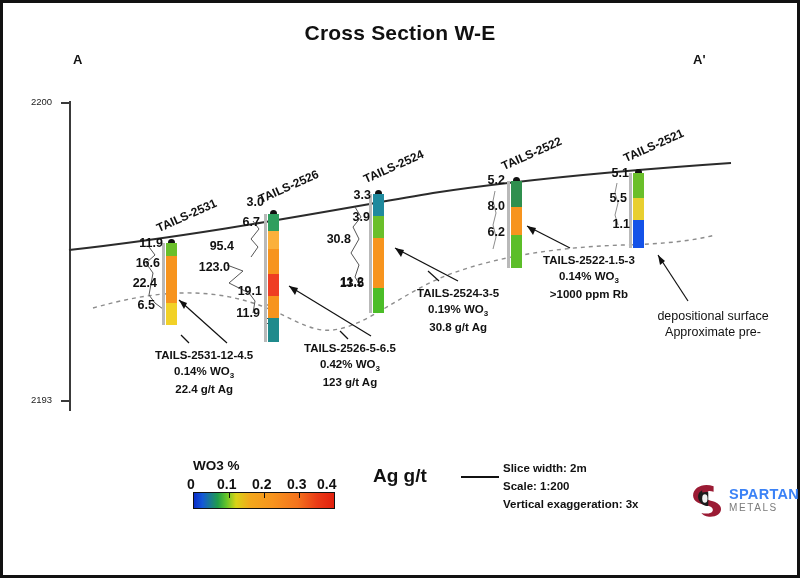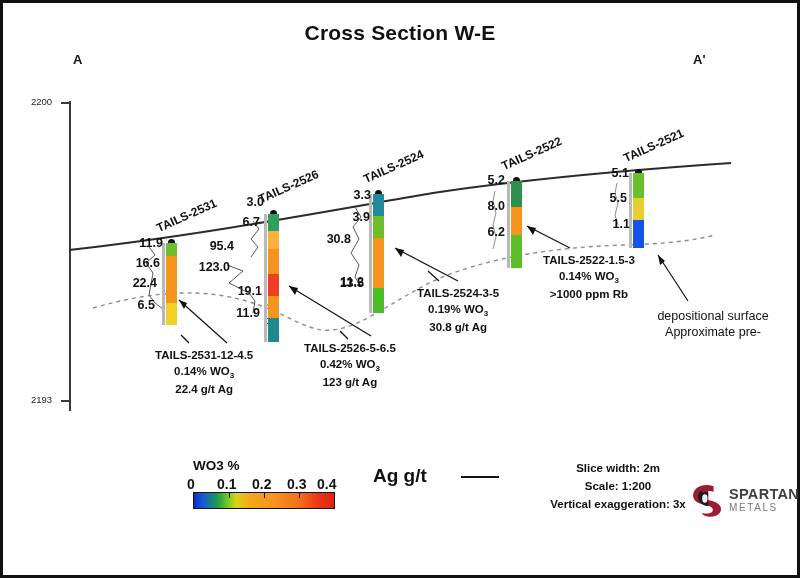--- a/index.html
+++ b/index.html
@@ -76,34 +76,34 @@
       #0b2ec9 0%, #1458d8 6%, #1f9d4a 17%, #63c42a 23%,
       #d9d316 30%, #f3a81c 40%, #f7941e 56%,
       #f4731d 74%, #ea3b16 88%, #e2200d 100%);
     position:relative;
   }
   #cbar .ct{position:absolute;top:0;width:1px;height:5px;background:#111;}
   #ag{left:370px;top:462px;}
   #ag .lbl{font-size:19px;font-weight:bold;display:inline-block;}
   #agline{display:inline-block;width:38px;height:2px;background:#111;
     vertical-align:4px;margin-left:30px;}
-  #scaleinfo{left:500px;top:457px;width:230px;text-align:center;}
+  #scaleinfo{left:500px;top:457px;width:230px;}
   #scaleinfo div{font-size:11.5px;font-weight:bold;line-height:1.55;}
   #scalebarwrap{left:516px;top:518px;width:150px;}
   #scalebarlabels{position:relative;height:15px;font-size:11.5px;font-weight:bold;}
   #scalebarlabels span{position:absolute;}
   #scalebar{display:flex;width:148px;height:13px;border:1px solid #111;}
   #scalebar .half{flex:1;}
   #scalebar .filled{background:#111;}
   #scalebar .empty{background:#fff;}
   
   #logo{left:684px;top:478px;display:flex;align-items:center;gap:4px;}
   #logomark{width:38px;height:38px;}
   #logotext{line-height:1;}
-  #logotext .t1{font-size:14.5px;font-weight:bold;color:#404040;letter-spacing:.3px;}
+  #logotext .t1{font-size:14.5px;font-weight:bold;color:#3b82f6;letter-spacing:.3px;}
   #logotext .t2{font-size:10px;color:#7a7a7a;letter-spacing:1.6px;margin-top:2px;}
 </style>
 </head>
 <body>
 
 <div id="frame">
 
   <div class="abs" id="title">Cross Section W-E</div>
 
   <div class="abs endlabel" id="endA">A</div>

